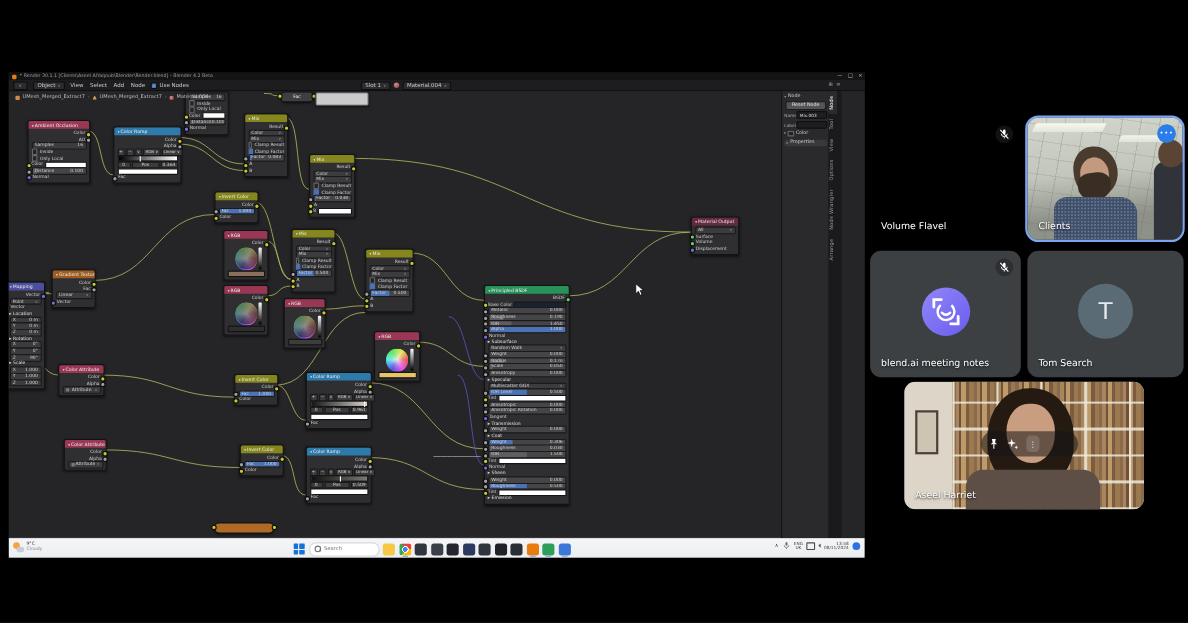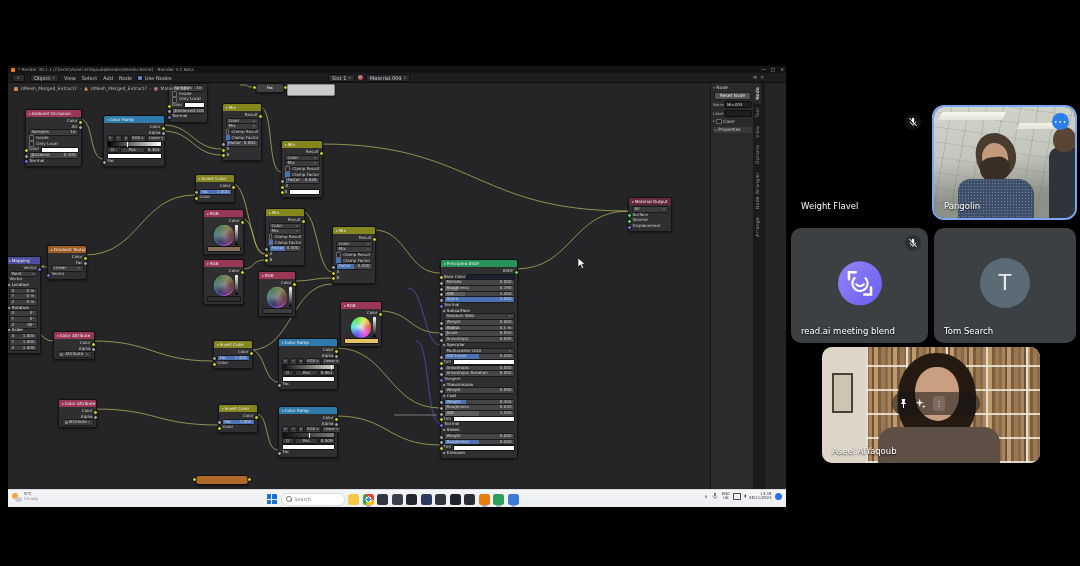--- a/index.html
+++ b/index.html
@@ -1248,56 +1248,56 @@
 
 <div class="tile tile-harriet">
   <span class="micmute">
     <svg width="10" height="10" viewBox="0 0 12 12">
         <rect x="4.6" y="1" width="2.8" height="5.2" rx="1.4" fill="#fff"></rect>
       <path d="M2.8 5.5 a3.2 3.2 0 0 0 6.4 0" stroke="#fff" stroke-width="1" fill="none"></path>
       <line x1="6" y1="8.8" x2="6" y2="10.6" stroke="#fff" stroke-width="1"></line>
       <line x1="1.6" y1="1.2" x2="10.4" y2="10.8" stroke="#fff" stroke-width="1.2"></line>
       </svg>
     </span>
-  <span class="pname">Weight Flavel</span>
+  <span class="pname">Volume Flavel</span>
 </div>
 
 <div class="tile tile-pangolin">
   <div class="office">
     <span class="light1"></span>
       <span class="light2"></span>
     <span class="m1hair"></span>
       <span class="m1face"></span>
       <span class="m1beard"></span>
       <span class="m1shirt"></span>
     <span class="m2body"></span>
       <span class="m2head"></span>
   </div>
   <span class="menu3">•••</span>
-  <span class="pname">Pangolin</span>
+  <span class="pname">Clients</span>
 </div>
 
 <div class="tile tile-readai">
   <span class="micmute">
     <svg width="10" height="10" viewBox="0 0 12 12">
         <rect x="4.6" y="1" width="2.8" height="5.2" rx="1.4" fill="#fff"></rect>
       <path d="M2.8 5.5 a3.2 3.2 0 0 0 6.4 0" stroke="#fff" stroke-width="1" fill="none"></path>
       <line x1="6" y1="8.8" x2="6" y2="10.6" stroke="#fff" stroke-width="1"></line>
       <line x1="1.6" y1="1.2" x2="10.4" y2="10.8" stroke="#fff" stroke-width="1.2"></line>
       </svg>
     </span>
   <span class="railogo">
     <svg width="34" height="34" viewBox="0 0 40 40">
       <path d="M7 15 L7 7 L15 7" stroke="#fff" stroke-width="3" fill="none" stroke-linecap="round"></path>
       <path d="M33 25 L33 33 L25 33" stroke="#fff" stroke-width="3" fill="none" stroke-linecap="round"></path>
       <circle cx="20" cy="20" r="9" stroke="#fff" stroke-width="2.6" fill="none" stroke-dasharray="44 13" transform="rotate(-50 20 20)"></circle>
       <path d="M15.5 21 Q20 25.5 24.5 21" stroke="#fff" stroke-width="2.4" fill="none" stroke-linecap="round"></path>
     </svg>
     </span>
-  <span class="pname">read.ai meeting blend</span>
+  <span class="pname">blend.ai meeting notes</span>
 </div>
 
 <div class="tile tile-tom">
   <span class="avatarT">T</span>
   <span class="pname">Tom Search</span>
 </div>
 
 <div class="tile tile-aseel">
   <div class="room">
     <span class="shelf"></span>
@@ -1310,14 +1310,14 @@
     <svg width="9" height="11" viewBox="0 0 10 12">
       <path d="M3 1 h4 l-0.8 3.6 l2 1.9 h-6.4 l2 -1.9 Z" fill="#fff"></path>
       <line x1="5" y1="6.5" x2="5" y2="11" stroke="#fff" stroke-width="1.1"></line>
       </svg>
     <svg width="11" height="11" viewBox="0 0 14 14">
       <path d="M6 1 L7.1 4.9 L11 6 L7.1 7.1 L6 11 L4.9 7.1 L1 6 L4.9 4.9 Z" fill="#fff"></path>
       <path d="M11.3 8.6 L11.9 10.4 L13.7 11 L11.9 11.6 L11.3 13.4 L10.7 11.6 L8.9 11 L10.7 10.4 Z" fill="#fff"></path>
       </svg>
     <span class="dots3">⋮</span>
   </div>
-  <span class="pname">Aseel AlYaqoub</span>
+  <span class="pname">Aseel Harriet</span>
 </div>
 
 </body></html>

